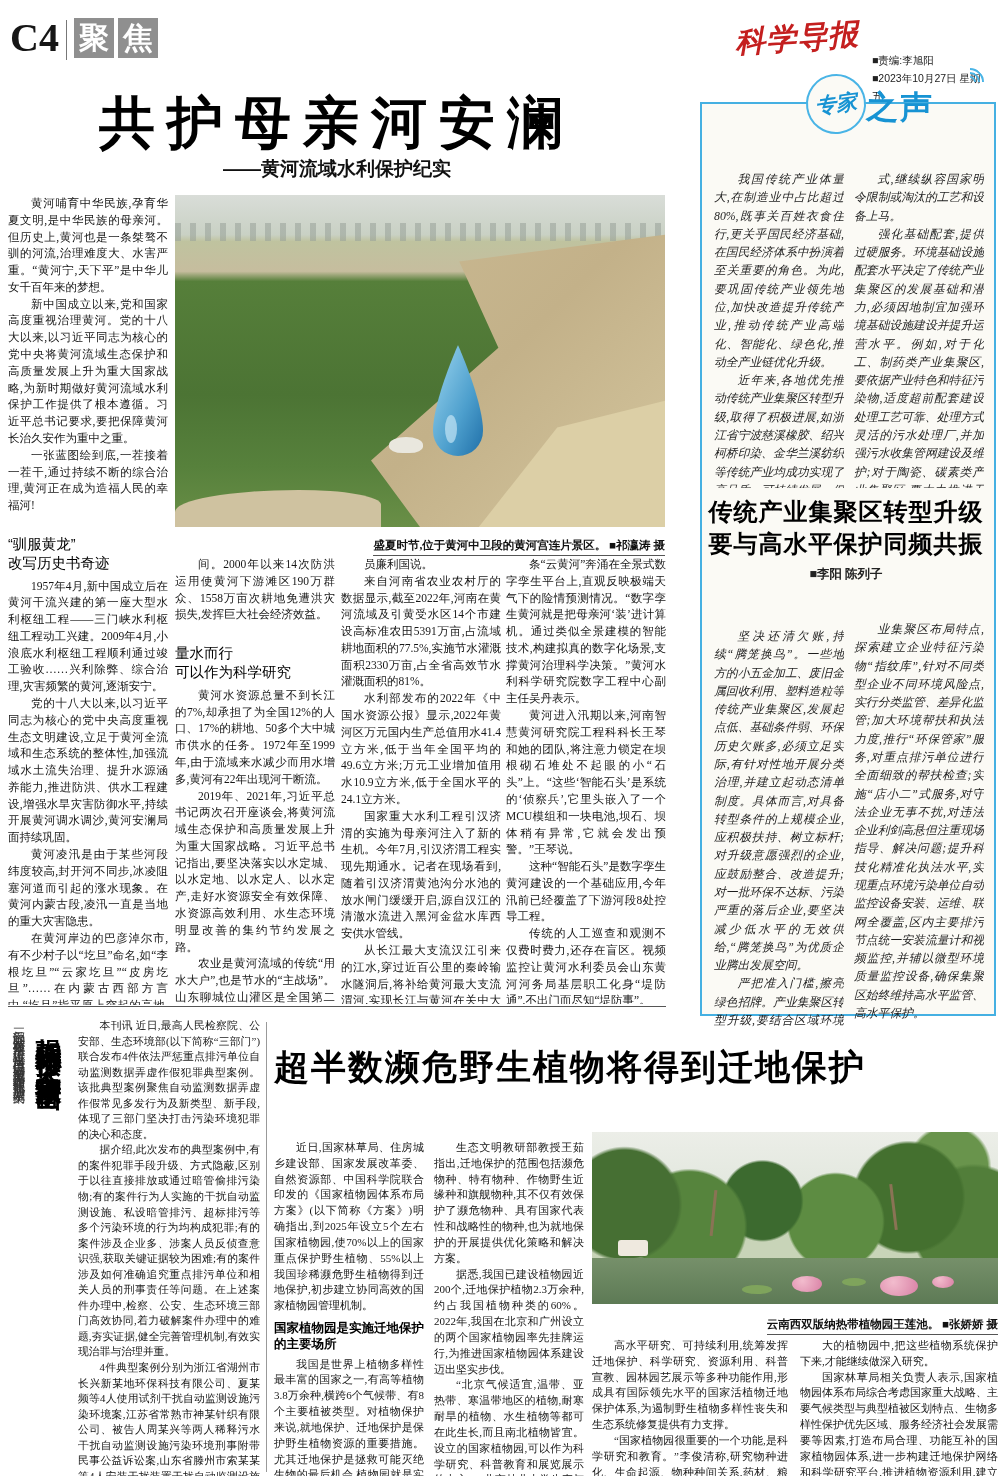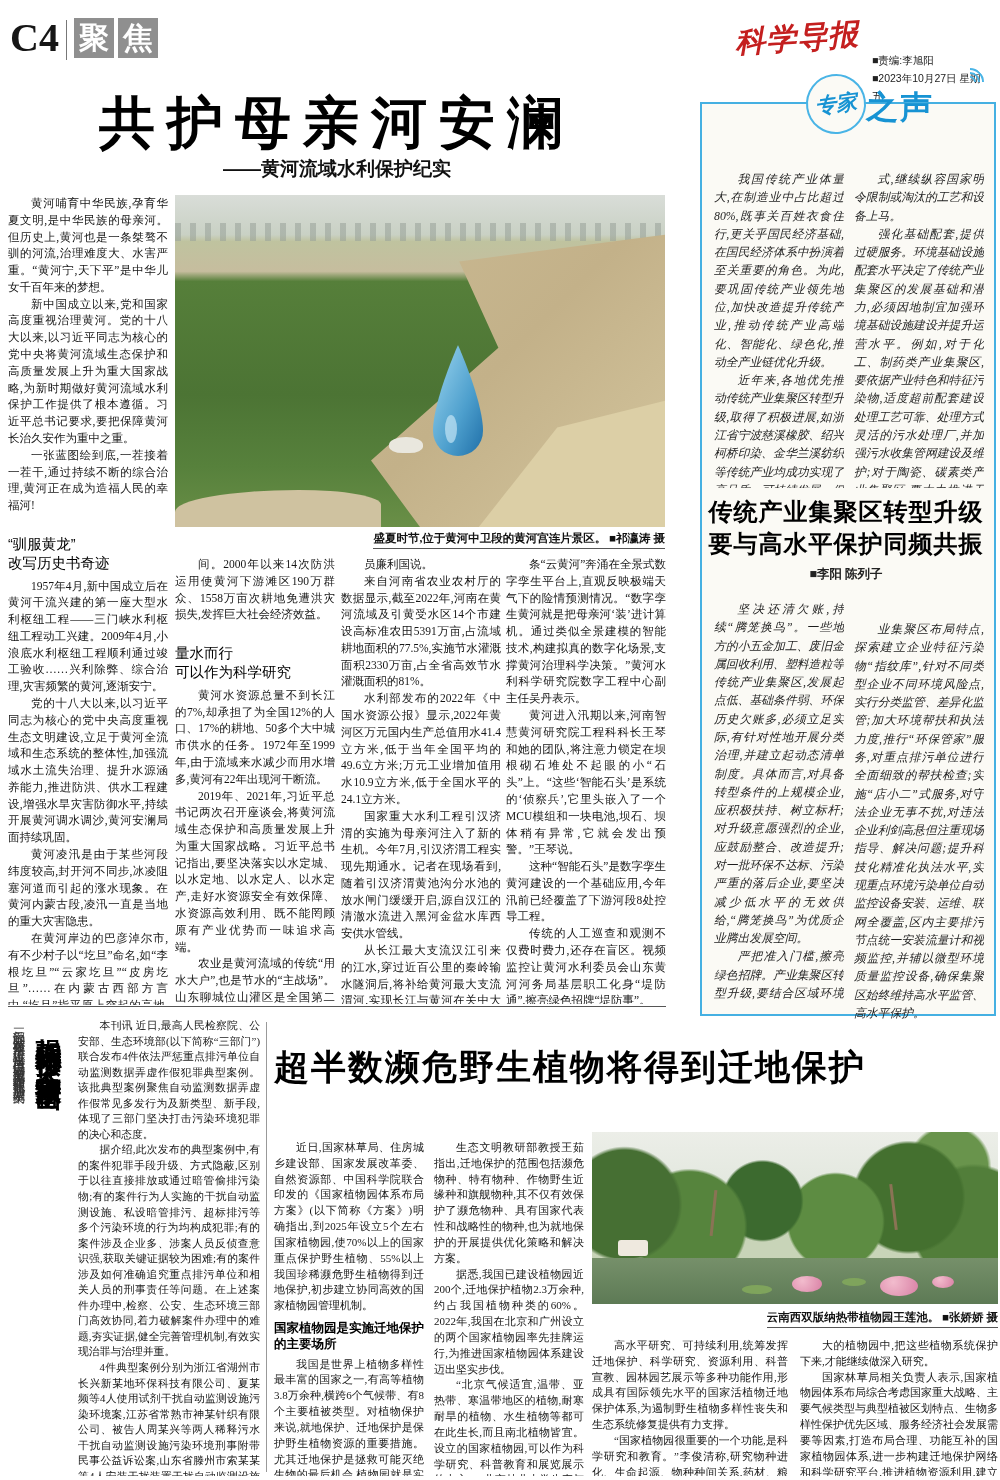--- a/index.html
+++ b/index.html
@@ -31,21 +31,21 @@
   .photo1{left:175px;top:195px;width:490px;height:332px;background:linear-gradient(180deg,#d9ddd8 0%,#c9d1c4 12%,#bfc39f 14%,#c6bd9e 23%,#567f3a 26%,#4c7434 60%,#57813c 82%,#6a8f47 100%);}
   .p1-city{left:0;top:28px;width:100%;height:18px;background:repeating-linear-gradient(90deg,#97a098 0 6px,transparent 6px 15px);opacity:.55;}
   .p1-river{left:0;top:0;width:100%;height:100%;
     clip-path:polygon(58% 20%,100% 12%,100% 90%,80% 100%,50% 100%,40% 80%,66% 46%);
     background:linear-gradient(135deg,#cfc09a,#c3b189 60%,#d4c69e);}
   .p1-sand{left:0;top:0;width:100%;height:100%;clip-path:polygon(78% 70%,100% 62%,100% 100%,62% 100%);
     background:#dccfa6;}
   .p1-shore{left:0;bottom:0;width:42%;height:11%;background:#cfc2a0;border-radius:60% 40% 0 0;}
   .p1-drop{left:252px;top:148px;width:62px;height:132px;}
   .p1-dome{left:214px;top:242px;width:34px;height:16px;background:#e9e7de;border-radius:50% 50% 40% 40%;}
-  .caption{font-size:11.5px;font-weight:700;text-align:right;color:#111;}
+  .caption{font-size:11.5px;font-weight:700;text-align:right;color:#111;margin-top:7px;}
   .caption .cap-inner{display:inline-block;border-bottom:1px solid #555;padding-bottom:2px;}
   .photo2{left:592px;top:1132px;width:406px;height:172px;background:linear-gradient(180deg,#eceee8 0%,#e3e8df 30%,#c8d4b8 40%);}
   .p2-canopy{left:0;top:0;width:100%;height:100%;background:
      radial-gradient(circle at 8% 42%,#466f33 0 14%,rgba(0,0,0,0) 15%),
      radial-gradient(circle at 24% 55%,#56843d 0 17%,rgba(0,0,0,0) 18%),
      radial-gradient(circle at 42% 40%,#3c6a2f 0 15%,rgba(0,0,0,0) 16%),
      radial-gradient(circle at 60% 52%,#5d8c42 0 18%,rgba(0,0,0,0) 19%),
      radial-gradient(circle at 78% 38%,#44702f 0 16%,rgba(0,0,0,0) 17%),
      radial-gradient(circle at 94% 55%,#527e3a 0 15%,rgba(0,0,0,0) 16%),
      radial-gradient(circle at 88% 20%,#69944c 0 10%,rgba(0,0,0,0) 11%);}
@@ -150,42 +150,42 @@
   <div class="abs col fs-main" style="left:175px;top:556px;width:160px;height:448px;">
     <div>
         <p>间。2000年以来14次防洪运用使黄河下游滩区190万群众、1558万亩次耕地免遭洪灾损失,发挥巨大社会经济效益。</p>
       </div>
     <div class="colsub">
       <div>量水而行</div>
       <div>可以作为科学研究</div>
     </div>
     <div>
         <p>黄河水资源总量不到长江的7%,却承担了为全国12%的人口、17%的耕地、50多个大中城市供水的任务。1972年至1999年,由于流域来水减少而用水增多,黄河有22年出现河干断流。</p>
-        <p>2019年、2021年,习近平总书记两次召开座谈会,将黄河流域生态保护和高质量发展上升为重大国家战略。习近平总书记指出,要坚决落实以水定城、以水定地、以水定人、以水定产,走好水资源安全有效保障、水资源高效利用、既不能罔顾原有产业优势而一味追求高端。</p>
+        <p>2019年、2021年,习近平总书记两次召开座谈会,将黄河流域生态保护和高质量发展上升为重大国家战略。习近平总书记指出,要坚决落实以水定城、以水定地、以水定人、以水定产,走好水资源安全有效保障、水资源高效利用、水生态环境明显改善的集约节约发展之路。</p>
         <p>农业是黄河流域的传统“用水大户”,也是节水的“主战场”。山东聊城位山灌区是全国第二大引黄灌区,承担着540万亩耕地的灌溉任务。近期记者在这里看到,利用数字孪生灌区体系,通过运用物联网、大数据、云计算、卫星遥感等技术对末级渠系精准控制,有效提高了水资源利用率。</p>
       </div>
   </div>
 
   <div class="abs col fs-main" style="left:341px;top:556px;width:160px;height:448px;">
     <div>
         <p>员廉利国说。</p>
         <p>来自河南省农业农村厅的数据显示,截至2022年,河南在黄河流域及引黄受水区14个市建设高标准农田5391万亩,占流域耕地面积的77.5%,实施节水灌溉面积2330万亩,占全省高效节水灌溉面积的81%。</p>
         <p>水利部发布的2022年《中国水资源公报》显示,2022年黄河区万元国内生产总值用水41.4立方米,低于当年全国平均的49.6立方米;万元工业增加值用水10.9立方米,低于全国水平的24.1立方米。</p>
         <p>国家重大水利工程引汉济渭的实施为母亲河注入了新的生机。今年7月,引汉济渭工程实现先期通水。记者在现场看到,随着引汉济渭黄池沟分水池的放水闸门缓缓开启,源自汉江的清澈水流进入黑河金盆水库西安供水管线。</p>
         <p>从长江最大支流汉江引来的江水,穿过近百公里的秦岭输水隧洞后,将补给黄河最大支流渭河,实现长江与黄河在关中大地成功“握手”。引汉济渭工程全部建成投用后,可增加渭河入黄河水量年均6亿至7亿立方米。</p>
       </div>
 
   </div>
 
   <div class="abs col fs-main" style="left:506px;top:556px;width:160px;height:448px;">
     <div>
         <p>条“云黄河”奔涌在全景式数字孪生平台上,直观反映极端天气下的险情预测情况。“数字孪生黄河就是把母亲河‘装’进计算机。通过类似全景建模的智能技术,构建拟真的数字化场景,支撑黄河治理科学决策。”黄河水利科学研究院数字工程中心副主任吴丹表示。</p>
         <p>黄河进入汛期以来,河南智慧黄河研究院工程科科长王琴和她的团队,将注意力锁定在坝根砌石堆处不起眼的小“石头”上。“这些‘智能石头’是系统的‘侦察兵’,它里头嵌入了一个MCU模组和一块电池,坝石、坝体稍有异常,它就会发出预警。”王琴说。</p>
         <p>这种“智能石头”是数字孪生黄河建设的一个基础应用,今年汛前已经覆盖了下游河段8处控导工程。</p>
-        <p>传统的人工巡查和观测不仅费时费力,还存在盲区。视频监控让黄河水利委员会山东黄河河务局基层职工化身“堤防通”,擦亮绿色招牌“堤防事”。</p>
+        <p>传统的人工巡查和观测不仅费时费力,还存在盲区。视频监控让黄河水利委员会山东黄河河务局基层职工化身“堤防通”,不出门而尽知“堤防事”。</p>
       </div>
 
   </div>
 
   <div class="abs sidebar"></div>
   <div class="abs badge">
     <div class="abs badge-circle">专家</div>
     <div class="abs badge-text">之声</div>
     <span class="arc" style="left:158px;top:2px;width:8px;height:8px;"></span>
     <span class="arc" style="left:154px;top:-2px;width:16px;height:16px;"></span>
@@ -204,21 +204,21 @@
         <p>强化基础配套,提供过硬服务。环境基础设施配套水平决定了传统产业集聚区的发展基础和潜力,必须因地制宜加强环境基础设施建设并提升运营水平。例如,对于化工、制药类产业集聚区,要依据产业特色和特征污染物,适度超前配套建设处理工艺可靠、处理方式灵活的污水处理厂,并加强污水收集管网建设及维护;对于陶瓷、碳素类产业集聚区,要大力推进天然气或煤层气管线建设,加强用气保障,加快淘汰中小型煤气发生炉,鼓励使用清洁能源;对于电镀、热镀类产业集聚区,则可规划建设集中式电镀、热镀废水处理站有效处理重金属污染。</p>
       </div>
   </div>
 
   <div class="abs s-head">
     <div>传统产业集聚区转型升级</div>
     <div>要与高水平保护同频共振</div>
   </div>
   <div class="abs s-byline">■李阳 陈列子</div>
 
-  <div class="abs col s-col" style="left:714px;top:600px;width:130px;height:404px;">
+  <div class="abs col s-col" style="left:714px;top:627px;width:130px;height:404px;">
     <div>
         <p>坚决还清欠账,持续“腾笼换鸟”。一些地方的小五金加工、废旧金属回收利用、塑料造粒等传统产业集聚区,发展起点低、基础条件弱、环保历史欠账多,必须立足实际,有针对性地开展分类治理,并建立起动态清单制度。具体而言,对具备转型条件的上规模企业,应积极扶持、树立标杆;对升级意愿强烈的企业,应鼓励整合、改造提升;对一批环保不达标、污染严重的落后企业,要坚决减少低水平的无效供给,“腾笼换鸟”为优质企业腾出发展空间。</p>
         <p>严把准入门槛,擦亮绿色招牌。产业集聚区转型升级,要结合区域环境质量现状,从空间布局约束、污染物排放管控、环境风险防控、资源开发利用效率等方面进行统筹谋划。既要继续突出传统产业的发展优势,又要展望未来不断强化“绿色”基因。对已有项目升级改造过程要加强源头监管,明确新建项目相关设施、工艺路线应符合产业结构调整指导目录;对新上项目要立足当前最新生态环保要求,力争上水平、上档次。坚决杜绝因一时发展冲动铤而走险,以“偷梁换柱”“化整为零”等方</p>
       </div>
   </div>
   <div class="abs col s-col" style="left:854px;top:600px;width:130px;height:404px;margin-top:20px;">
     <div>
         <p>业集聚区布局特点,探索建立企业特征污染物“指纹库”,针对不同类型企业不同环境风险点,实行分类监管、差异化监管;加大环境帮扶和执法力度,推行“环保管家”服务,对重点排污单位进行全面细致的帮扶检查;实施“店小二”式服务,对守法企业无事不扰,对违法企业利剑高悬但注重现场指导、解决问题;提升科技化精准化执法水平,实现重点环境污染单位自动监控设备安装、运维、联网全覆盖,区内主要排污节点统一安装流量计和视频监控,并辅以微型环境质量监控设备,确保集聚区始终维持高水平监管、高水平保护。</p>
         <p>推动传统产业转型升级,既不能罔顾原有产业优势而一味追求高端,更不能将传统产业简单当成“低端产业”强制退出,而是要通过高水平环境保护,不断塑造发展的新动能、新优势。着力构建绿色低碳循环经济体系,有效降低发展的资源环境代价,推动传统产业成为我国以实体经济为支撑的现代化产业体系中重要基础,在全球产业链中保持有利的地位和持续的竞争力。</p>
       </div>

